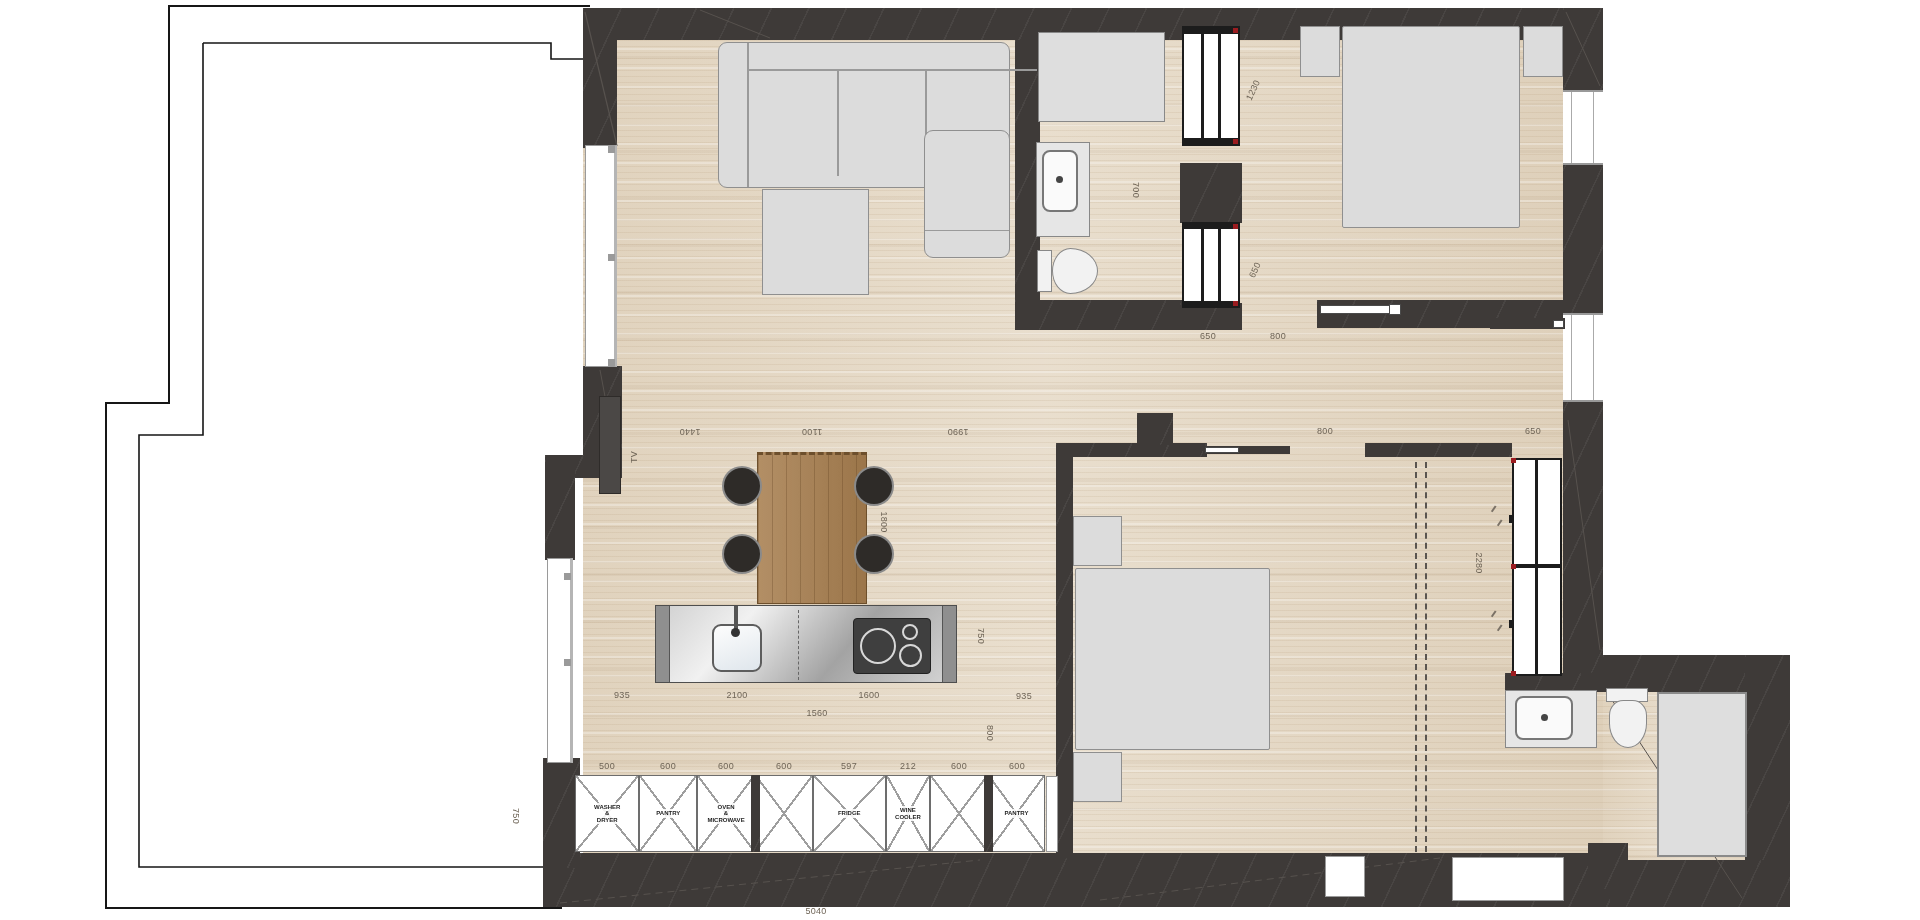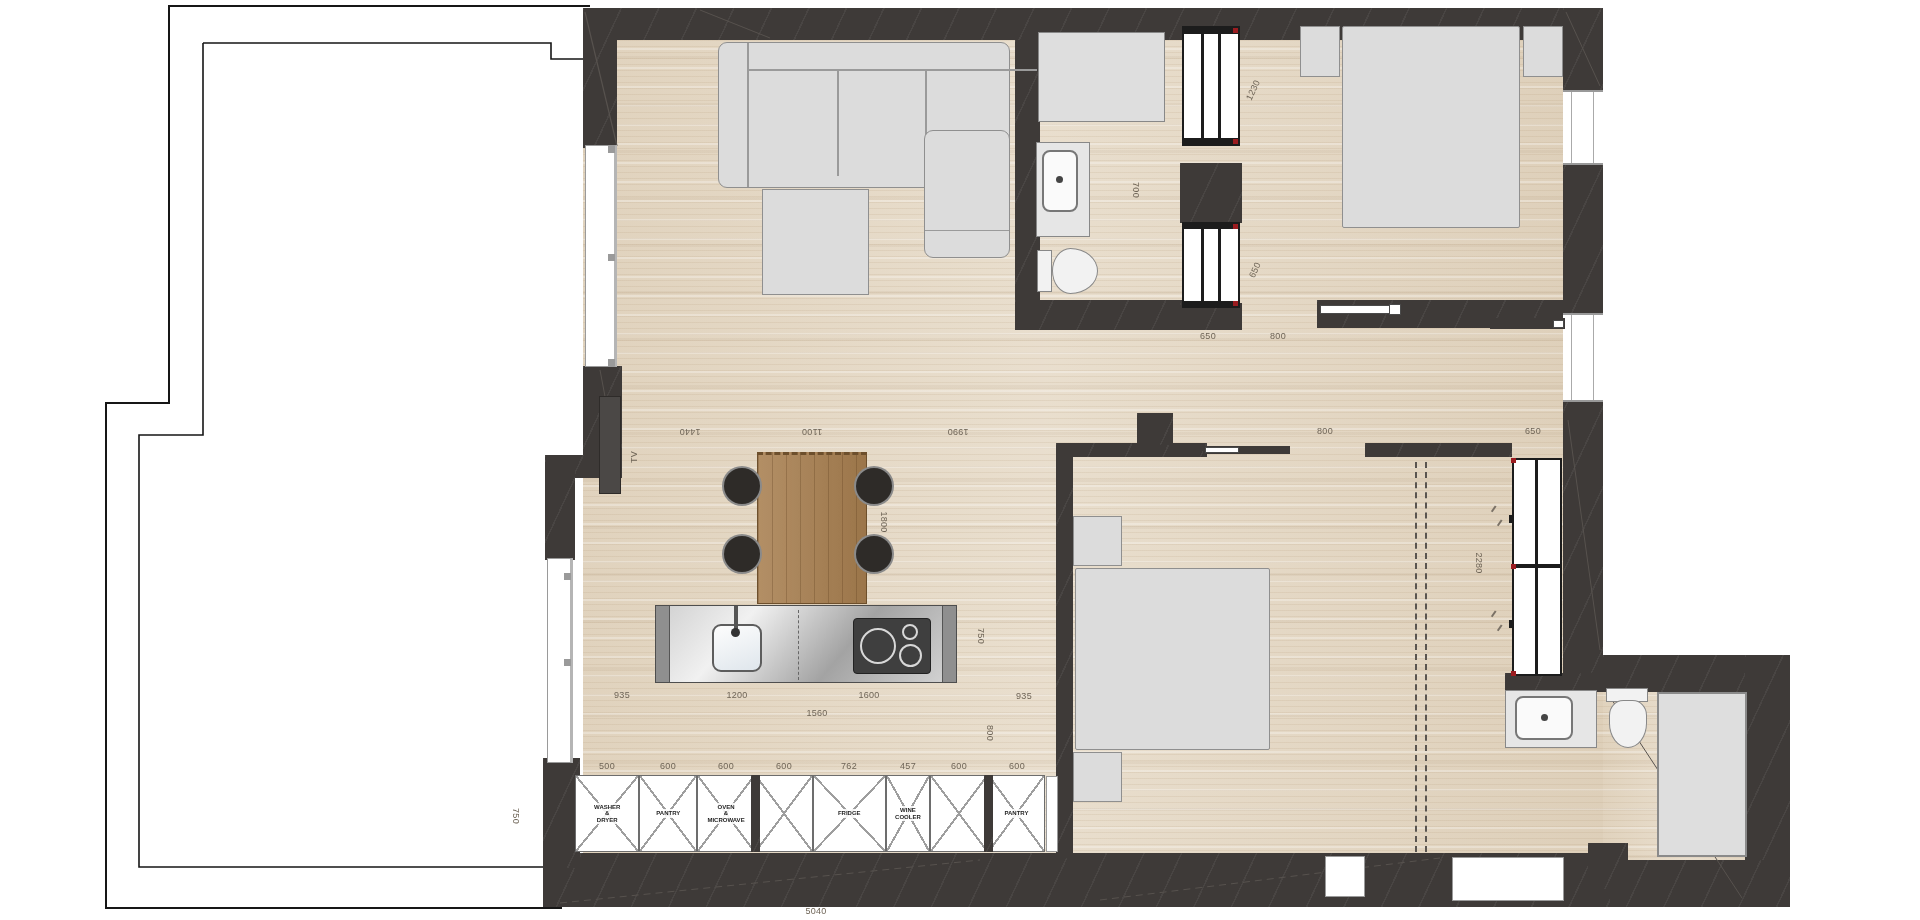--- a/index.html
+++ b/index.html
@@ -261,39 +261,39 @@
   <div class="abs" style="left:1609px;top:700px;width:38px;height:48px;background:#f2f2f2;border:1.5px solid #888;box-sizing:border-box;border-radius:45% 45% 60% 60% / 38% 38% 62% 62%;"></div>
   <div class="abs fixt" style="left:1657px;top:692px;width:90px;height:165px;background:#dedede;border:2px solid #8a8a8a;"></div>
 
   <div id="anno-layer">
       <span class="anno" style="left: 690px; top: 432px; transform: translate(-50%, -50%) rotate(180deg);">1440</span>
       <span class="anno" style="left: 812px; top: 432px; transform: translate(-50%, -50%) rotate(180deg);">1100</span>
       <span class="anno" style="left: 958px; top: 432px; transform: translate(-50%, -50%) rotate(180deg);">1990</span>
       <span class="anno" style="left: 1325px; top: 431px; transform: translate(-50%, -50%) rotate(0deg);">800</span>
       <span class="anno" style="left: 1533px; top: 431px; transform: translate(-50%, -50%) rotate(0deg);">650</span>
       <span class="anno" style="left: 622px; top: 695px; transform: translate(-50%, -50%) rotate(0deg);">935</span>
-      <span class="anno" style="left: 737px; top: 695px; transform: translate(-50%, -50%) rotate(0deg);">1200</span>
+      <span class="anno" style="left: 737px; top: 695px; transform: translate(-50%, -50%) rotate(0deg);">2100</span>
       <span class="anno" style="left: 869px; top: 695px; transform: translate(-50%, -50%) rotate(0deg); text-align: center;">1600</span>
       <span class="anno" style="left: 1024px; top: 696px; transform: translate(-50%, -50%) rotate(0deg);">935</span>
       <span class="anno" style="left: 817px; top: 713px; transform: translate(-50%, -50%) rotate(0deg);">1560</span>
       <span class="anno" style="left: 981px; top: 636px; transform: translate(-50%, -50%) rotate(90deg);">750</span>
       <span class="anno" style="left: 990px; top: 733px; transform: translate(-50%, -50%) rotate(90deg);">800</span>
       <span class="anno" style="left: 884px; top: 522px; transform: translate(-50%, -50%) rotate(90deg);">1800</span>
       <span class="anno" style="left: 634px; top: 457px; transform: translate(-50%, -50%) rotate(-90deg);">TV</span>
       <span class="anno" style="left: 1136px; top: 190px; transform: translate(-50%, -50%) rotate(90deg);">700</span>
       <span class="anno" style="left: 1253px; top: 90px; transform: translate(-50%, -50%) rotate(-65deg);">1230</span>
       <span class="anno" style="left: 1255px; top: 270px; transform: translate(-50%, -50%) rotate(-65deg);">650</span>
       <span class="anno" style="left: 1479px; top: 563px; transform: translate(-50%, -50%) rotate(90deg);">2280</span>
       <span class="anno" style="left: 1208px; top: 336px; transform: translate(-50%, -50%) rotate(0deg);">650</span>
       <span class="anno" style="left: 1278px; top: 336px; transform: translate(-50%, -50%) rotate(0deg);">800</span>
       <span class="anno" style="left: 516px; top: 816px; transform: translate(-50%, -50%) rotate(90deg);">750</span>
       <span class="anno" style="left: 816px; top: 911px; transform: translate(-50%, -50%) rotate(0deg);">5040</span>
       <span class="anno" style="left: 607px; top: 766px; transform: translate(-50%, -50%) rotate(0deg);">500</span>
       <span class="anno" style="left: 668px; top: 766px; transform: translate(-50%, -50%) rotate(0deg);">600</span>
       <span class="anno" style="left: 726px; top: 766px; transform: translate(-50%, -50%) rotate(0deg);">600</span>
       <span class="anno" style="left: 784px; top: 766px; transform: translate(-50%, -50%) rotate(0deg);">600</span>
-      <span class="anno" style="left: 849px; top: 766px; transform: translate(-50%, -50%) rotate(0deg);">762</span>
-      <span class="anno" style="left: 908px; top: 766px; transform: translate(-50%, -50%) rotate(0deg);">457</span>
+      <span class="anno" style="left: 849px; top: 766px; transform: translate(-50%, -50%) rotate(0deg);">597</span>
+      <span class="anno" style="left: 908px; top: 766px; transform: translate(-50%, -50%) rotate(0deg);">212</span>
       <span class="anno" style="left: 959px; top: 766px; transform: translate(-50%, -50%) rotate(0deg);">600</span>
       <span class="anno" style="left: 1017px; top: 766px; transform: translate(-50%, -50%) rotate(0deg);">600</span>
     </div>
 
 </div>
 
 </body></html>

